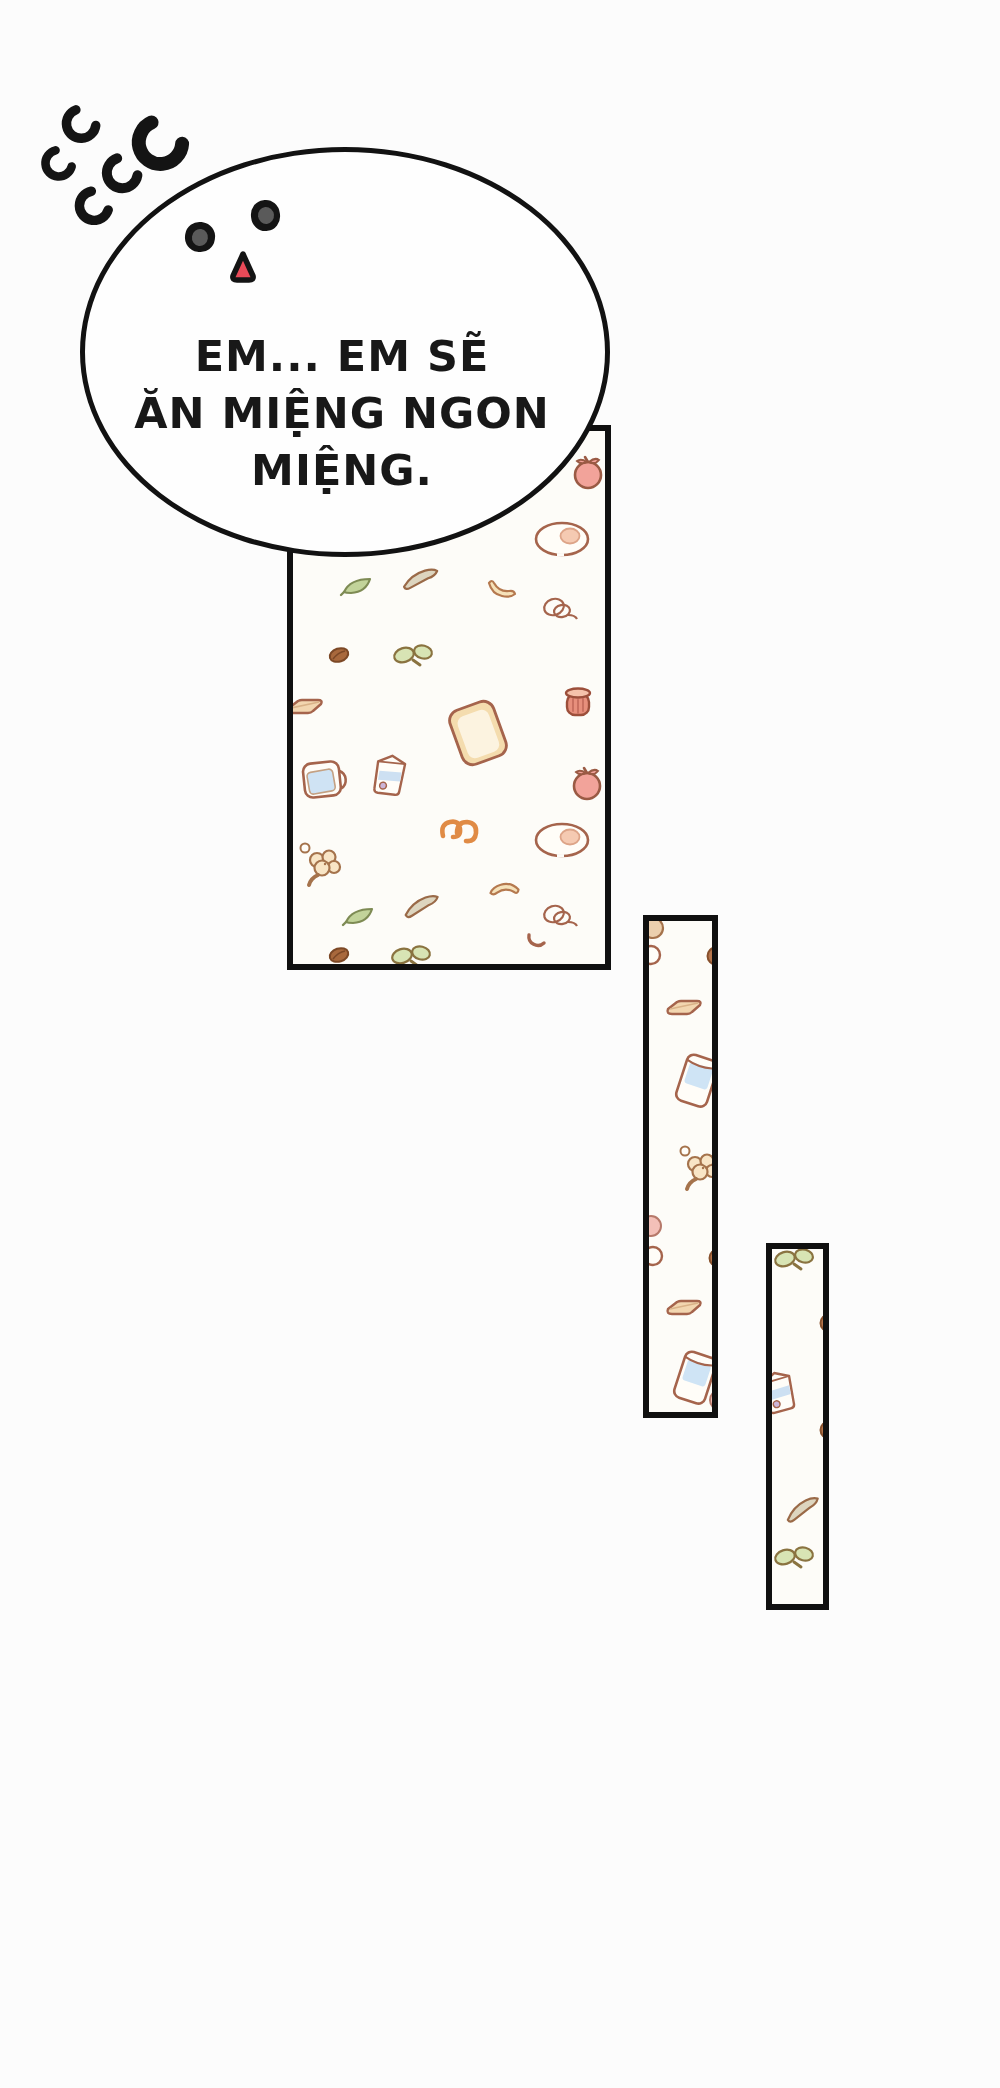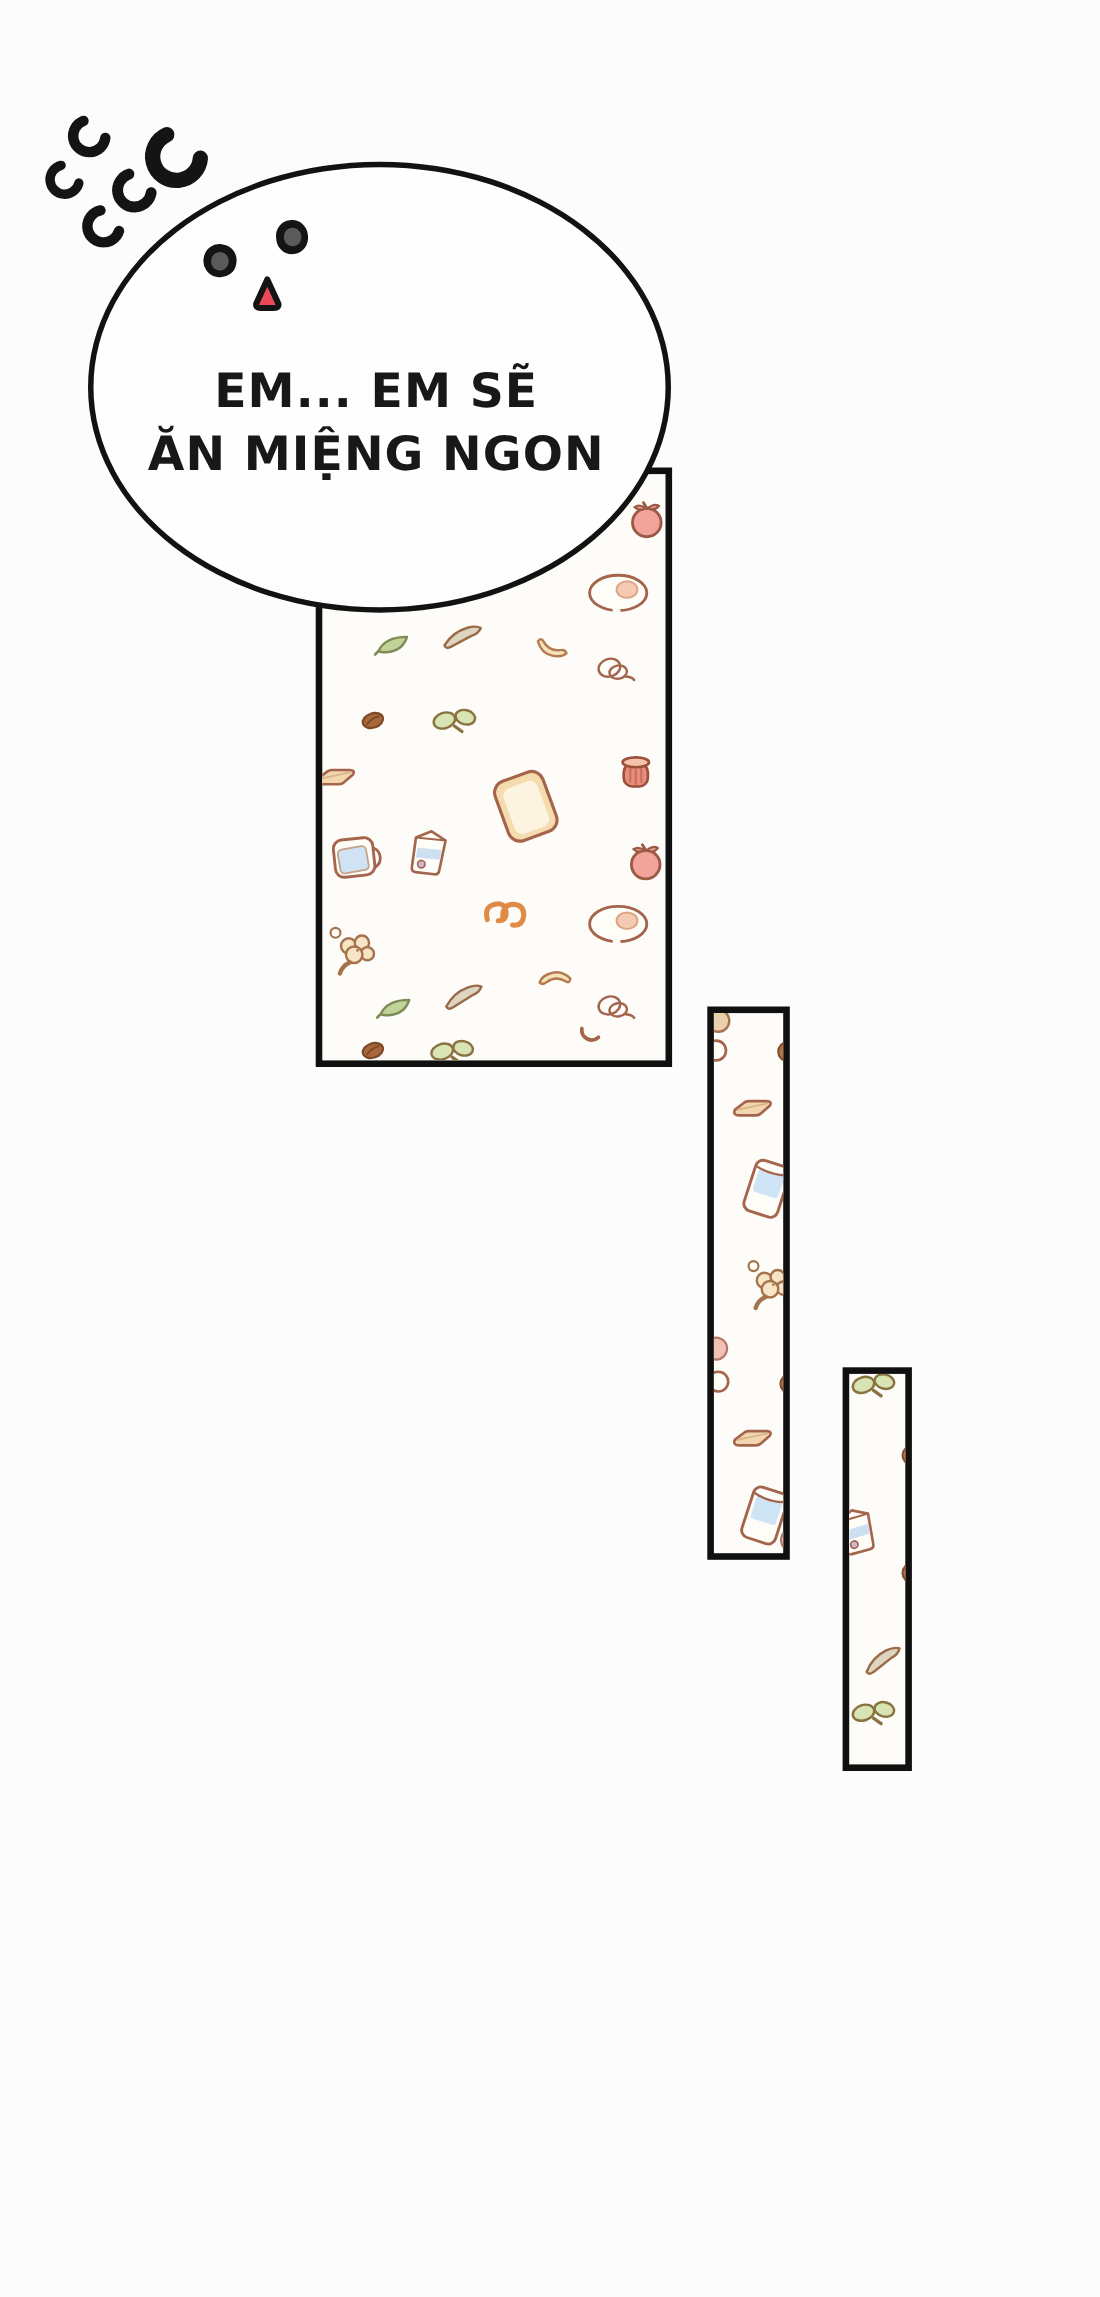--- a/index.html
+++ b/index.html
@@ -301,15 +301,16 @@
   <div class="eye eye-right">
       <div class="pupil"></div>
     </div>
   <svg class="mouth" width="34" height="40" viewBox="0 0 34 40" xmlns="http://www.w3.org/2000/svg">
     <path d="M17 7 L27 29 Q28 33 23 33 L11 33 Q6 33 7 29 Z" fill="#ea4a58" stroke="#141414" stroke-width="5.5" stroke-linejoin="round"></path>
   </svg>
 
   <div class="bubble-text">
     <div>EM... EM SẼ</div>
     <div>ĂN MIỆNG NGON</div>
+    <div>MIỆNG.</div>
   </div>
 
 </div>
 
 </body></html>

